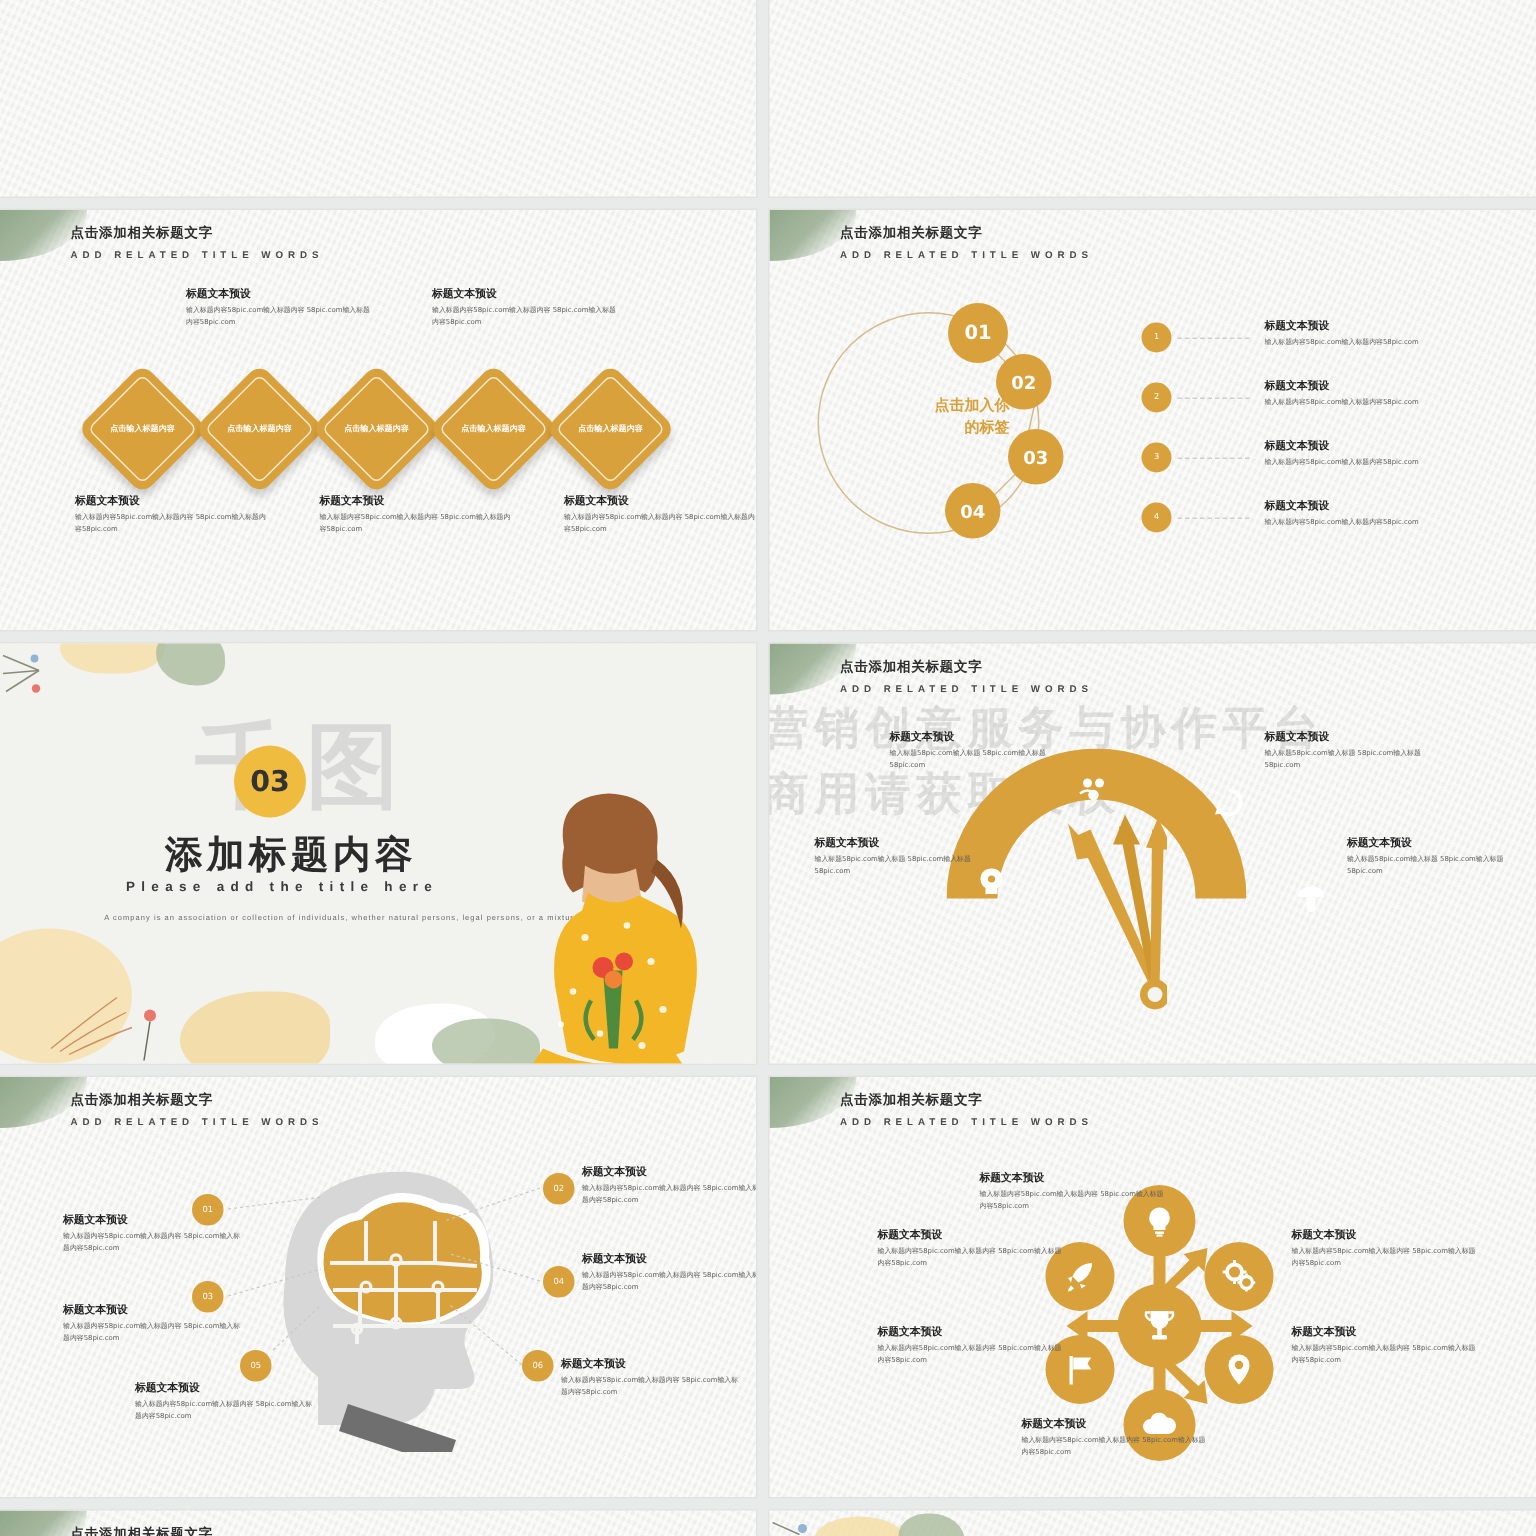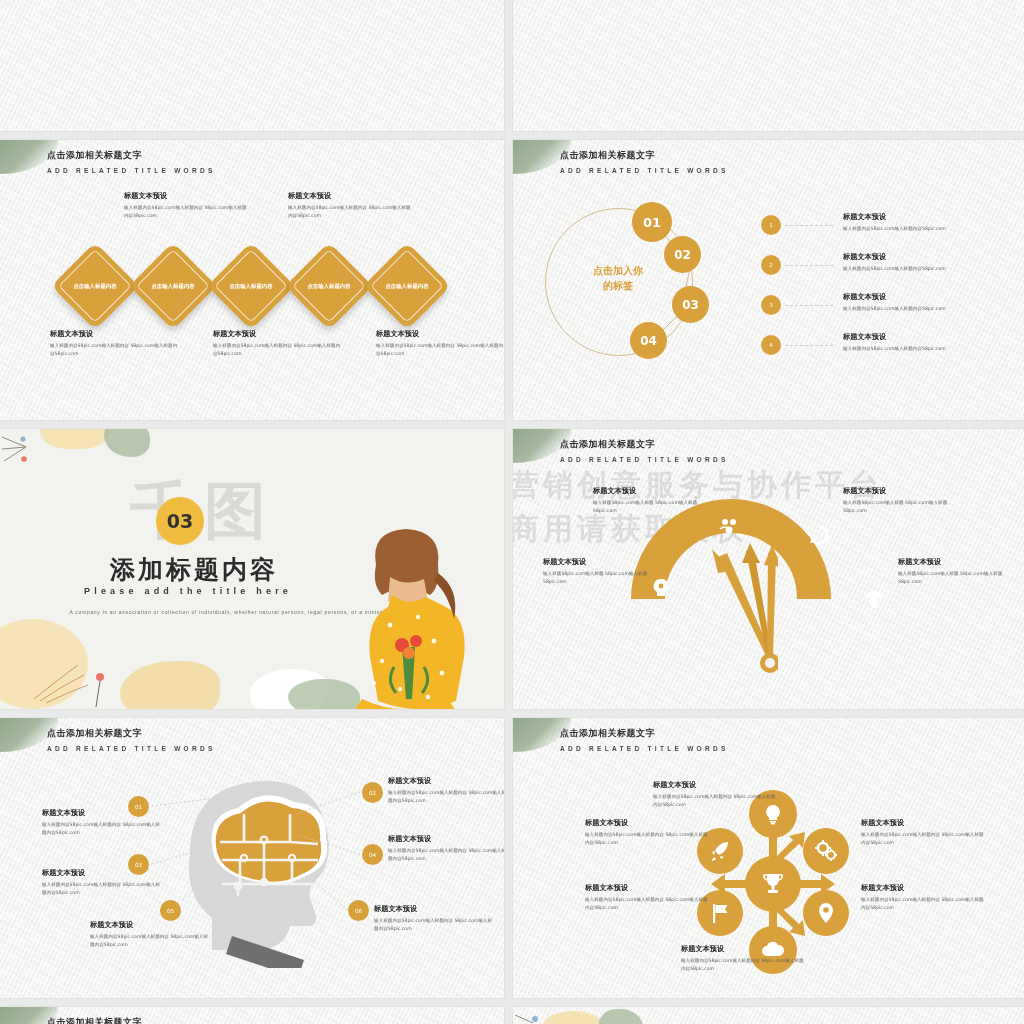--- a/index.html
+++ b/index.html
@@ -50,21 +50,21 @@
   .dialbl{position:absolute;width:62px;height:62px;display:flex;align-items:center;
        justify-content:center;color:#fff;font-size:5.4px;font-weight:bold;line-height:1.55;
        text-align:center;font-family:"DejaVu Sans",sans-serif;}
 
   
   .ring{position:absolute;border:1px solid #d6bb8c;border-radius:50%;}
   .numc{position:absolute;border-radius:50%;background:#d9a13c;color:#fff;
         display:flex;align-items:center;justify-content:center;font-weight:bold;
         font-family:"DejaVu Sans",sans-serif;}
   .ringttl{position:absolute;color:#d9a13c;font-weight:bold;font-size:10px;line-height:1.45;
-        text-align:center;font-family:"DejaVu Sans",sans-serif;}
+        text-align:right;font-family:"DejaVu Sans",sans-serif;}
   .legn{position:absolute;width:20px;height:20px;border-radius:50%;background:#d9a13c;
         color:#fff;font-size:5.5px;display:flex;align-items:center;justify-content:center;
         font-family:"DejaVu Sans",sans-serif;}
 
   
   .divbg{position:absolute;inset:0;background:#f2f2ef;}
   .blob{position:absolute;border-radius:50%;}
   .secnum{position:absolute;width:48px;height:48px;border-radius:50%;background:#f0bc3f;
       color:#333;font-size:19px;font-weight:bold;display:flex;align-items:center;
       justify-content:center;font-family:"DejaVu Sans",sans-serif;}

